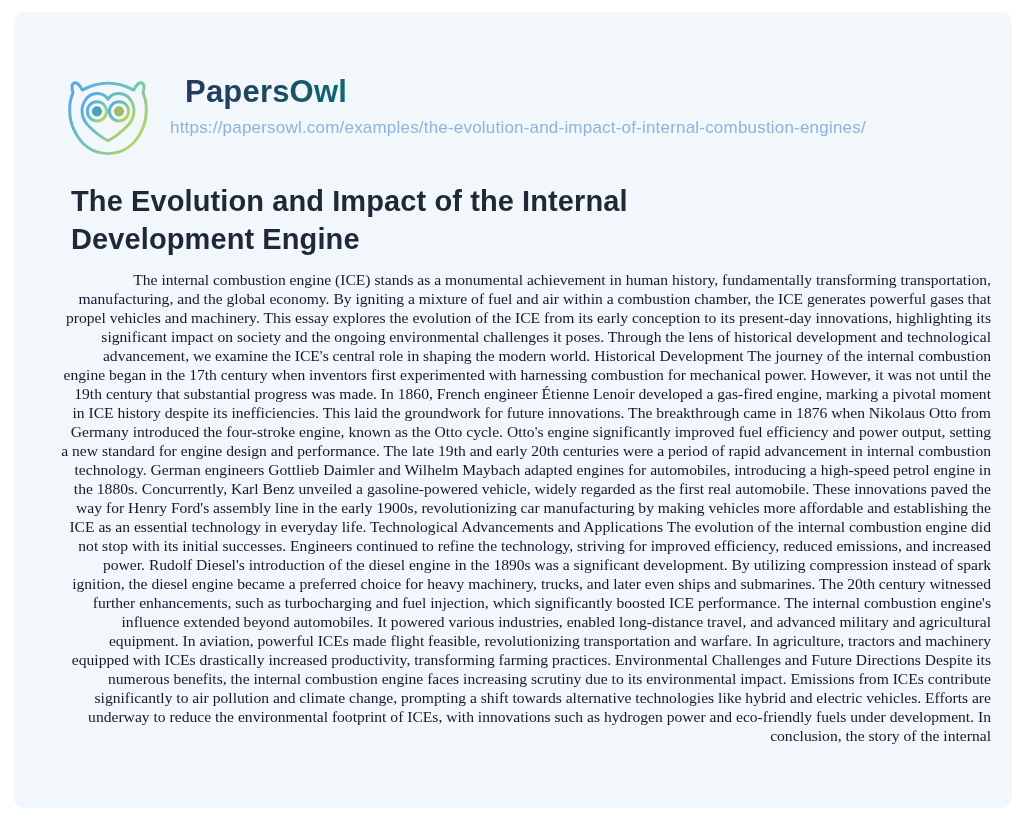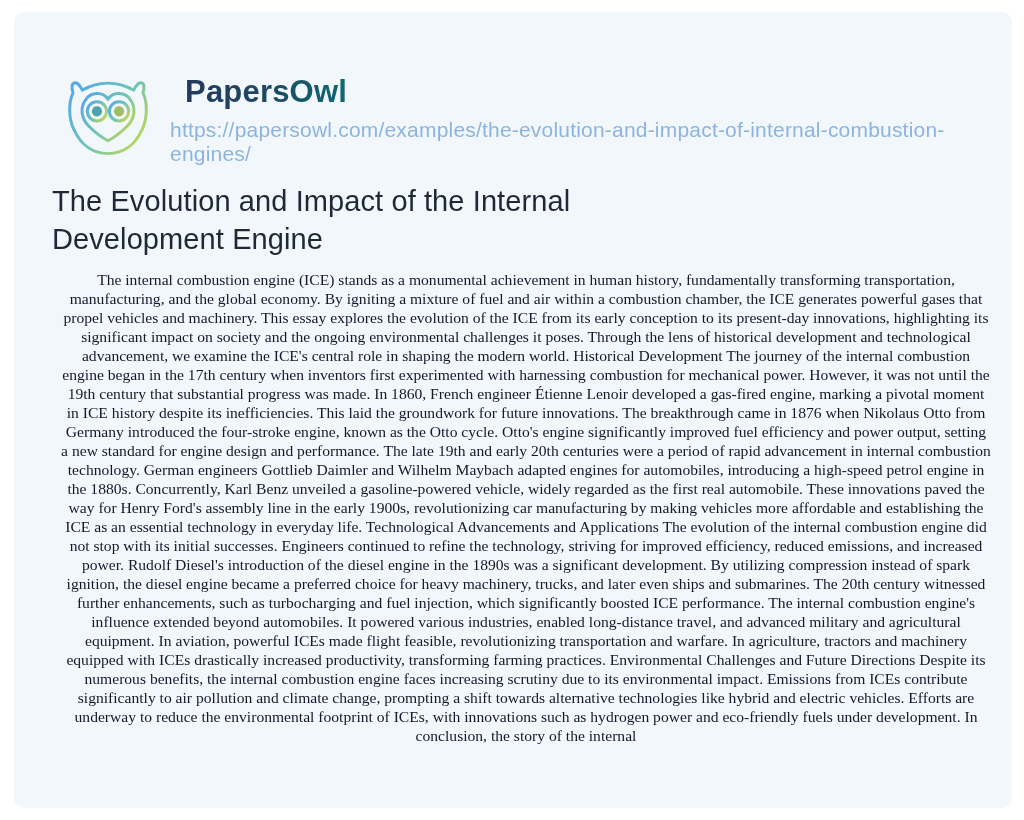--- a/index.html
+++ b/index.html
@@ -32,44 +32,44 @@
     color: #1d3f5c;
     background: linear-gradient(90deg, #23395d 0%, #1d4a62 55%, #0e6a74 100%);
     -webkit-background-clip: text;
     background-clip: text;
     margin-left: 12px;
     -webkit-text-fill-color: transparent;
   }
   .url {
     position: absolute;
     left: 156px; top: 106px;
-    font-size: 21px;
+    font-size: 17px;
     color: #8cb4de;
     letter-spacing: 0.2px;
     text-decoration: none;
     cursor: pointer;
   }
   .title {
     position: absolute;
-    left: 38px; top: 170px;
+    left: 57px; top: 170px;
     font-size: 29px;
-    font-weight: 400;
+    font-weight: 700;
     line-height: 38px;
     color: #1e2836;
     letter-spacing: 0.1px;
   }
   .body-text {
     position: absolute;
     left: 47px; top: 258px;
     width: 930px;
     font-family: "Liberation Serif", serif;
     font-size: 15.6px;
     line-height: 19px;
     color: #17172b;
-    text-align: center;
+    text-align: right;
   }
 </style>
 </head>
 <body>
 
 <div class="panel">
 
   <div class="logo">
     <svg viewBox="0 0 100 100" aria-hidden="true">
       <defs>

